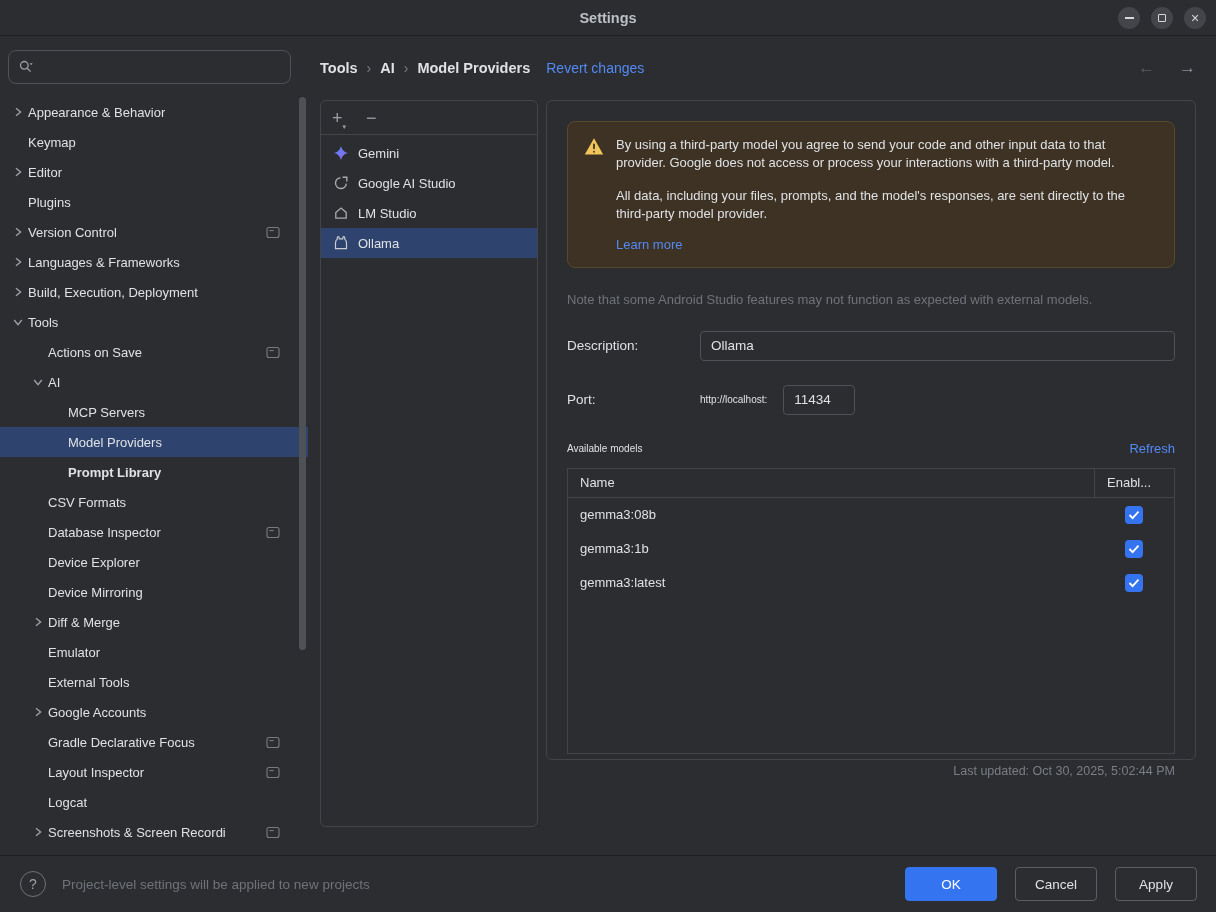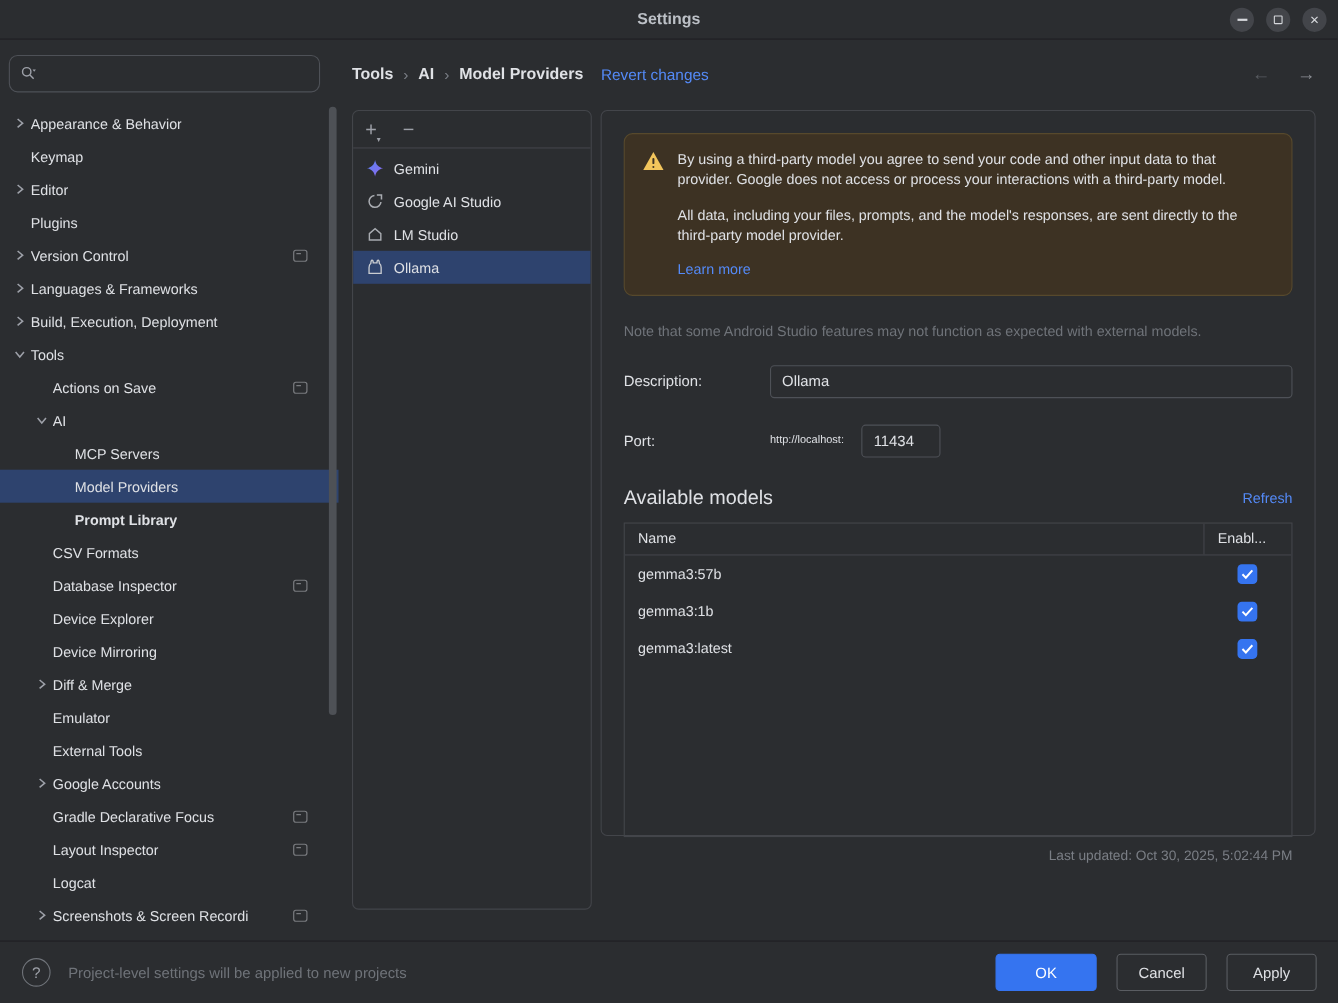--- a/index.html
+++ b/index.html
@@ -58,21 +58,21 @@
   .link{color:#548af7;cursor:pointer;font-size:13px;text-decoration:none;}
   .learn-more{display:inline-block;margin-top:13px;}
   .ext-note{margin-top:24px;font-size:13px;color:#6f7379;}
   .form-row{display:flex;align-items:center;margin-top:24px;}
   .form-row label{width:133px;flex:none;font-size:13.5px;color:#dfe1e5;}
   .text-field{height:30px;background:transparent;border:1px solid #4e5157;border-radius:4px;color:#dfe1e5;font-size:13.5px;padding:0 10px;font-family:inherit;outline:none;}
   .desc-field{flex:1;}
   .port-prefix{font-size:10px;margin-right:16px;color:#dfe1e5;}
   .port-field{width:72px;}
   .models-header{display:flex;justify-content:space-between;align-items:center;margin-top:26px;}
-  .models-header .label{font-size:18px;}
+  .models-header .label{font-size:10px;}
   .models-table{margin-top:12px;border:1px solid #43454a;height:286px;display:flex;flex-direction:column;overflow:hidden;}
   .table-header{height:29px;flex:none;display:flex;align-items:center;border-bottom:1px solid #43454a;font-size:13px;color:#dfe1e5;}
   .col-name{flex:1;padding-left:12px;}
   .col-enabled{width:80px;border-left:1px solid #43454a;height:100%;display:flex;align-items:center;padding-left:12px;overflow:hidden;white-space:nowrap;}
   .table-row{height:34px;flex:none;display:flex;align-items:center;font-size:13px;}
   .row-name{flex:1;padding-left:12px;}
   .row-enabled{width:80px;display:flex;justify-content:center;}
   .checkbox{width:18px;height:18px;border-radius:4px;background:#3574f0;display:flex;align-items:center;justify-content:center;cursor:pointer;}
   .last-updated{margin-top:10px;text-align:right;font-size:12.5px;color:#7a7e85;}
 
@@ -393,21 +393,21 @@
       <a class="link">Refresh</a>
     </div>
 
     <div class="models-table">
       <div class="table-header">
         <span class="col-name">Name</span>
         <span class="col-enabled">Enabl...</span>
       </div>
       <div class="table-body">
           <div class="table-row">
-            <span class="row-name">gemma3:57b</span>
+            <span class="row-name">gemma3:08b</span>
             <span class="row-enabled">
               <span class="checkbox checked">
                 <svg width="12" height="10" viewBox="0 0 12 10">
                   <path d="M1.5 5 L4.6 8.2 L10.5 1.6" fill="none" stroke="#ffffff" stroke-width="1.8"></path>
                 </svg>
               </span>
             </span>
           </div>
           <div class="table-row">
             <span class="row-name">gemma3:1b</span>

